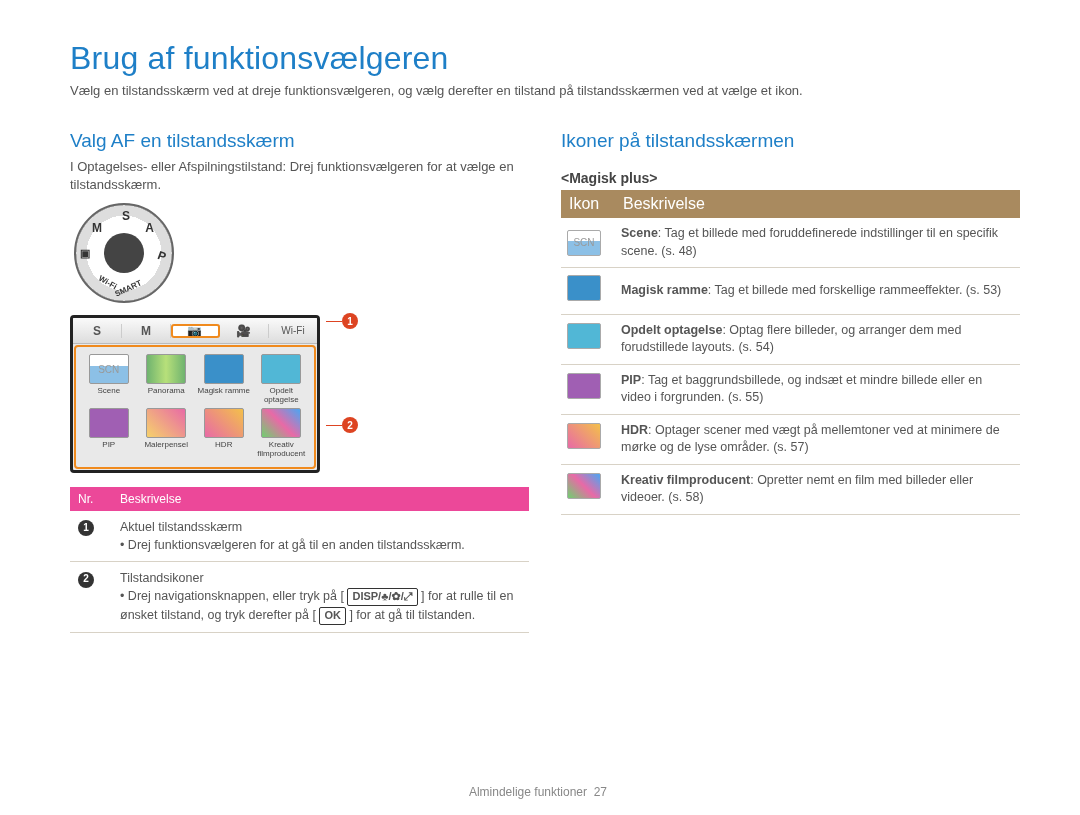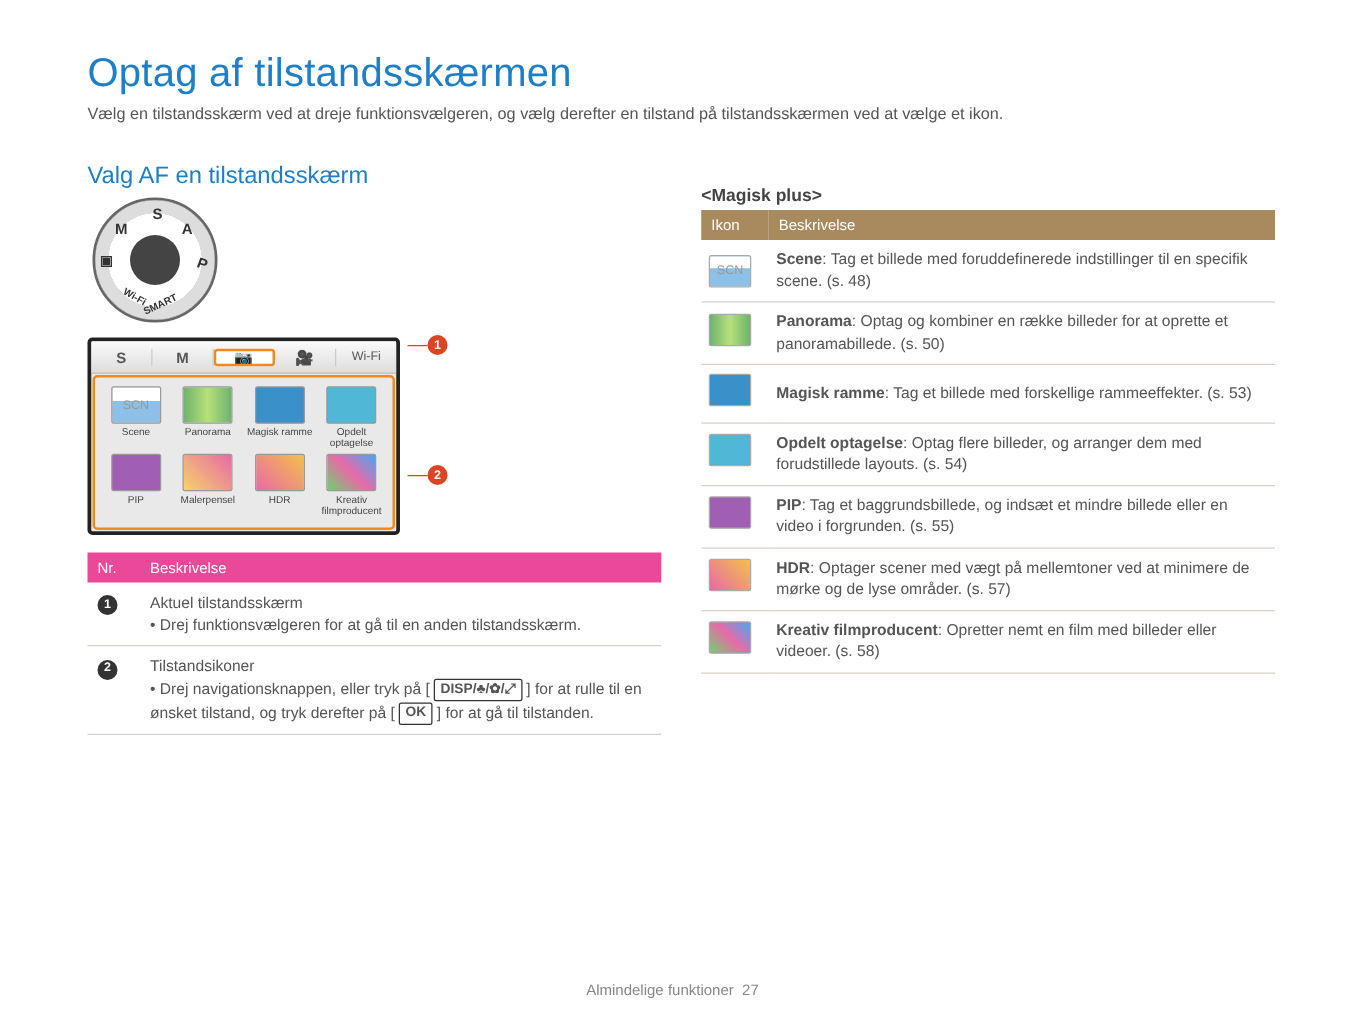--- a/index.html
+++ b/index.html
@@ -111,21 +111,21 @@
     align-items: center; justify-content: center;
   }
   .btn-box {
     display: inline-block; border: 1px solid #333; padding: 0 4px;
     font-size: 11px; font-weight: bold; border-radius: 2px; vertical-align: middle;
   }
 
   
   table.icons { width: 100%; border-collapse: collapse; font-size: 12.5px; margin-top: 2px; }
   table.icons thead td {
-    background: #a98a5f; color: #fff; padding: 5px 8px; font-size: 12px;
+    background: #a98a5f; color: #fff; padding: 5px 8px; font-size: 16px;
   }
   table.icons thead td:first-child { width: 54px; }
   table.icons tbody td {
     border-bottom: 1px solid #d8d2c6; padding: 7px 6px; vertical-align: middle;
     color: #555; line-height: 1.4;
   }
   .thumb {
     width: 34px; height: 26px; border-radius: 2px; border: 1px solid #aaa;
     display: inline-flex; align-items:center; justify-content:center;
     font-size: 10px; color: #fff;
@@ -140,27 +140,28 @@
   .t-mov { background: linear-gradient(45deg,#6fd06f,#e86aa6,#4aa6f3); }
 
   .footer {
     position: absolute; bottom: 16px; left: 0; right: 4px;
     text-align: center; font-size: 12px; color: #888;
   }
 </style>
 </head>
 <body>
 
-<h1>Optag af tilstandsskærmen</h1>
+<h1>Brug af funktionsvælgeren</h1>
 <div class="intro">Vælg en tilstandsskærm ved at dreje funktionsvælgeren, og vælg derefter en tilstand på tilstandsskærmen ved at vælge et ikon.</div>
 
 <div class="cols">
 
   <div class="col">
     <h2>Valg AF en tilstandsskærm</h2>
+    <div class="sub">I Optagelses- eller Afspilningstilstand: Drej funktionsvælgeren for at vælge en tilstandsskærm.</div>
 
     <div class="dial-wrap">
       <div class="dial">
         <span class="dial-letter dl-s">S</span>
         <span class="dial-letter dl-a">A</span>
         <span class="dial-letter dl-p">P</span>
         <span class="dial-letter dl-smart">SMART</span>
         <span class="dial-letter dl-wifi">Wi-Fi</span>
         <span class="dial-letter dl-m">M</span>
         <span class="dial-letter dl-cam">▣</span>
@@ -219,39 +220,36 @@
               <span class="btn-box">OK</span>
               <span>] for at gå til tilstanden.</span>
             </div>
           </td>
         </tr>
       </tbody>
     </table>
   </div>
 
   <div class="col">
+    <h2>Ikoner på tilstandsskærmen</h2>
     <div class="subhead">&lt;Magisk plus&gt;</div>
 
     <table class="icons">
       <thead>
           <tr>
         <td>Ikon</td>
         <td>Beskrivelse</td>
       </tr>
         </thead>
       <tbody>
         <tr>
           <td><span class="thumb t-scn">SCN</span></td>
           <td><b>Scene</b><span>: Tag et billede med foruddefinerede indstillinger til en specifik scene. (s. 48)</span></td>
         </tr>
         <tr>
-          <td><span class="thumb t-pan"></span></td>
-          <td><b>Panorama</b><span>: Optag og kombiner en række billeder for at oprette et panoramabillede. (s. 50)</span></td>
-        </tr>
-        <tr>
           <td><span class="thumb t-frm"></span></td>
           <td><b>Magisk ramme</b><span>: Tag et billede med forskellige rammeeffekter. (s. 53)</span></td>
         </tr>
         <tr>
           <td><span class="thumb t-spl"></span></td>
           <td><b>Opdelt optagelse</b><span>: Optag flere billeder, og arranger dem med forudstillede layouts. (s. 54)</span></td>
         </tr>
         <tr>
           <td><span class="thumb t-pip"></span></td>
           <td><b>PIP</b><span>: Tag et baggrundsbillede, og indsæt et mindre billede eller en video i forgrunden. (s. 55)</span></td>

